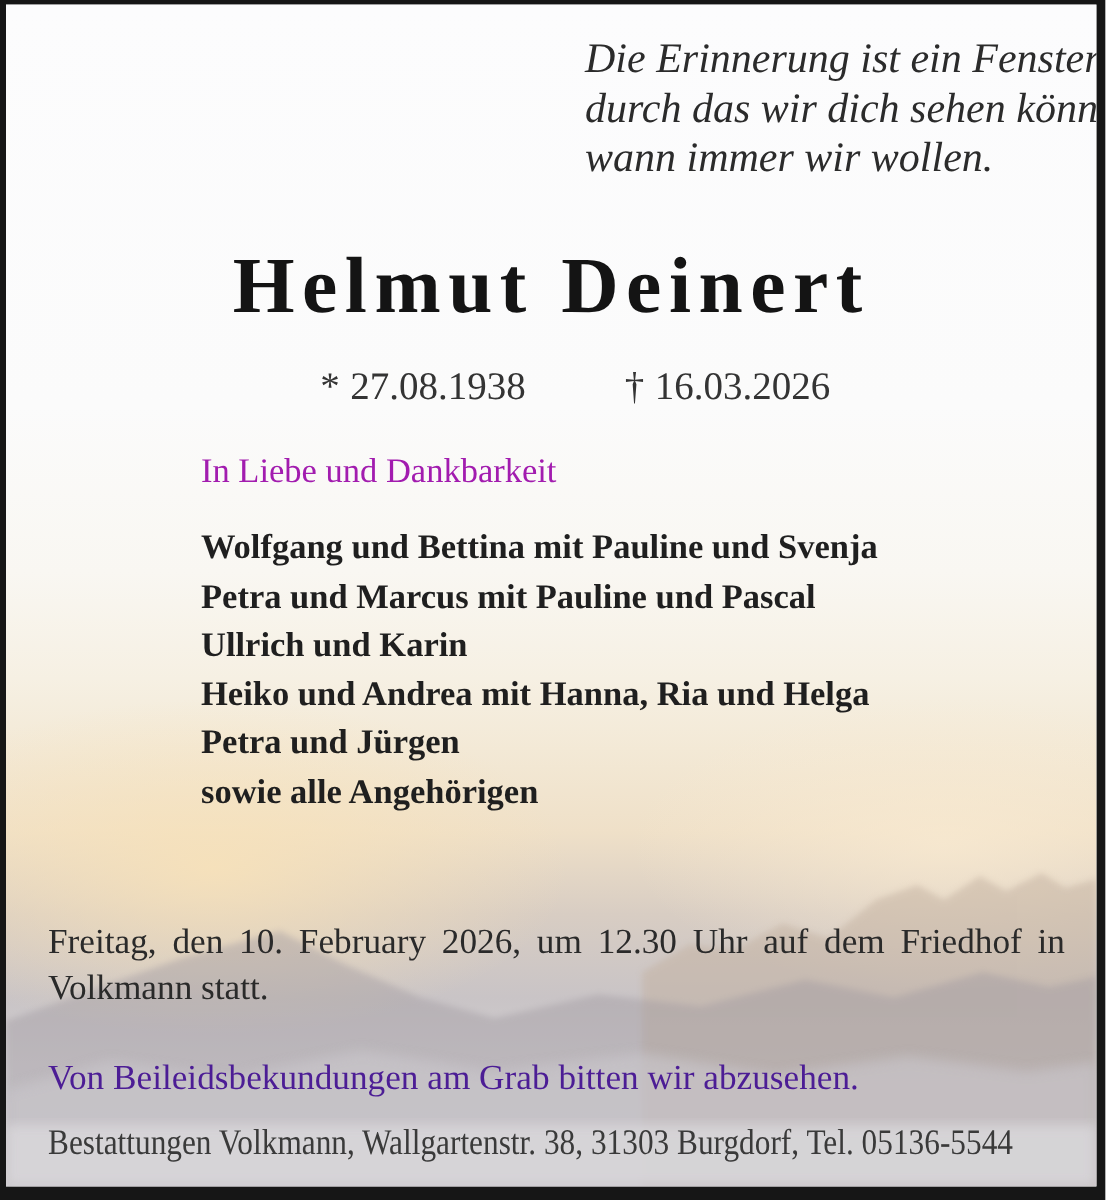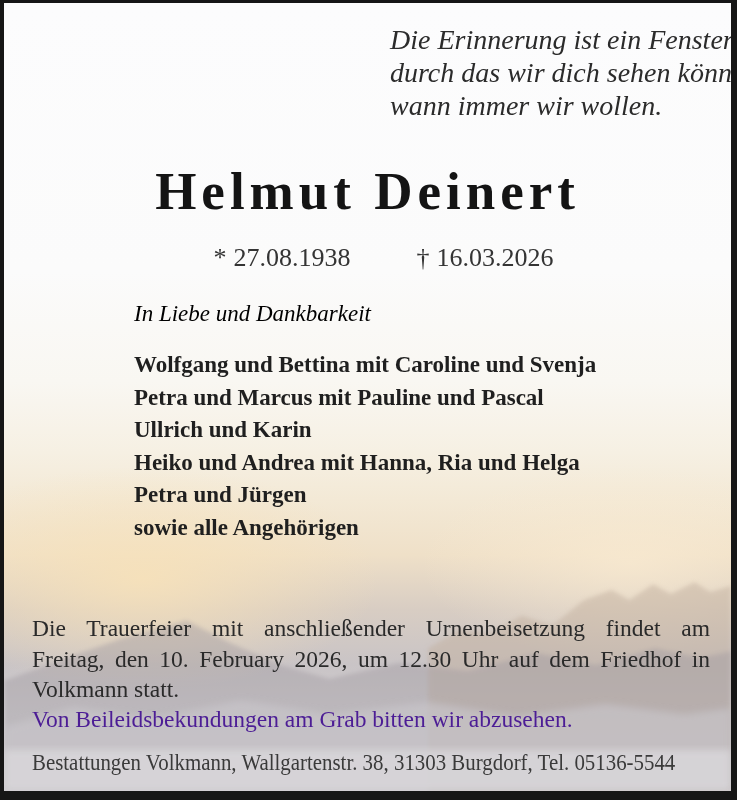--- a/index.html
+++ b/index.html
@@ -44,21 +44,21 @@
   }
   .dates{
     position:absolute;left:0;right:0;top:240px;
     display:flex;justify-content:center;gap:66px;
     font-size:26px;color:#343434;padding-left:32px;
   }
   .dates .grp{white-space:nowrap;}
   .dates .sym{margin-right:7px;}
   .salutation{
     position:absolute;left:130px;top:298px;
-    font-size:23px;color:#000000;white-space:nowrap;font-style:italic;
+    font-size:23px;color:#a21caf;white-space:nowrap;
   }
   .mourners{
     position:absolute;left:130px;top:346px;
     font-size:23px;font-weight:bold;line-height:32.5px;
     color:#1f1f1f;white-space:nowrap;
   }
   .funeral{
     position:absolute;left:28px;width:678px;top:610px;
     font-size:23.5px;line-height:30.5px;color:#2a2a2a;
   }
@@ -107,30 +107,29 @@
     <div class="name">Helmut Deinert</div>
 
     <div class="dates">
       <span class="grp"><span class="sym">*</span><span>27.08.1938</span></span>
       <span class="grp"><span class="sym">†</span><span>16.03.2026</span></span>
     </div>
 
     <div class="salutation">In Liebe und Dankbarkeit</div>
 
     <div class="mourners">
-      <div>Wolfgang und Bettina mit Caroline und Svenja</div>
+      <div>Wolfgang und Bettina mit Pauline und Svenja</div>
       <div>Petra und Marcus mit Pauline und Pascal</div>
       <div>Ullrich und Karin</div>
       <div>Heiko und Andrea mit Hanna, Ria und Helga</div>
       <div>Petra und Jürgen</div>
       <div>sowie alle Angehörigen</div>
     </div>
 
     <div class="funeral">
-      <div class="jline">Die Trauerfeier mit anschließender Urnenbeisetzung findet am</div>
       <div class="jline">Freitag, den 10. February 2026, um 12.30 Uhr auf dem Friedhof in</div>
       <div class="lline">Volkmann statt.</div>
     </div>
 
     <div class="condolence">Von Beileidsbekundungen am Grab bitten wir abzusehen.</div>
 
     <div class="funeral-home">Bestattungen Volkmann, Wallgartenstr. 38, 31303 Burgdorf, Tel. 05136-5544</div>
 
   </div>
 </div>

